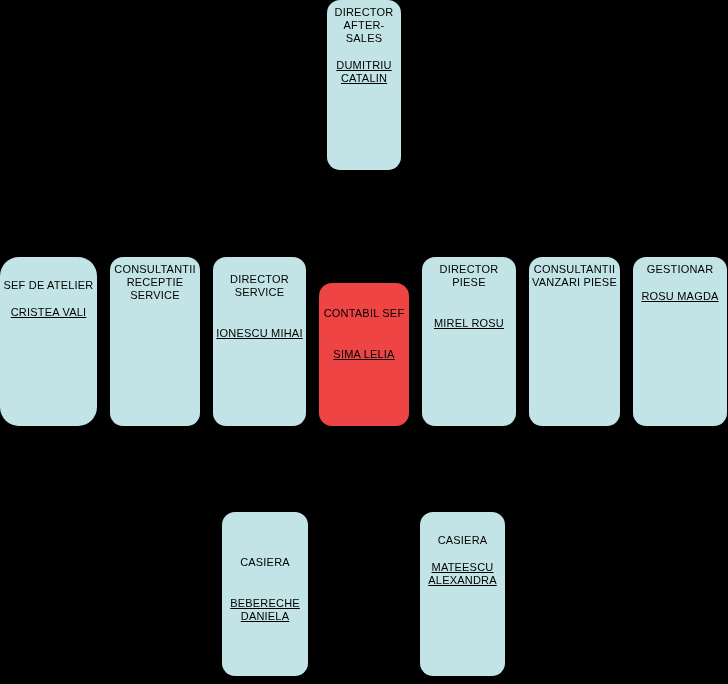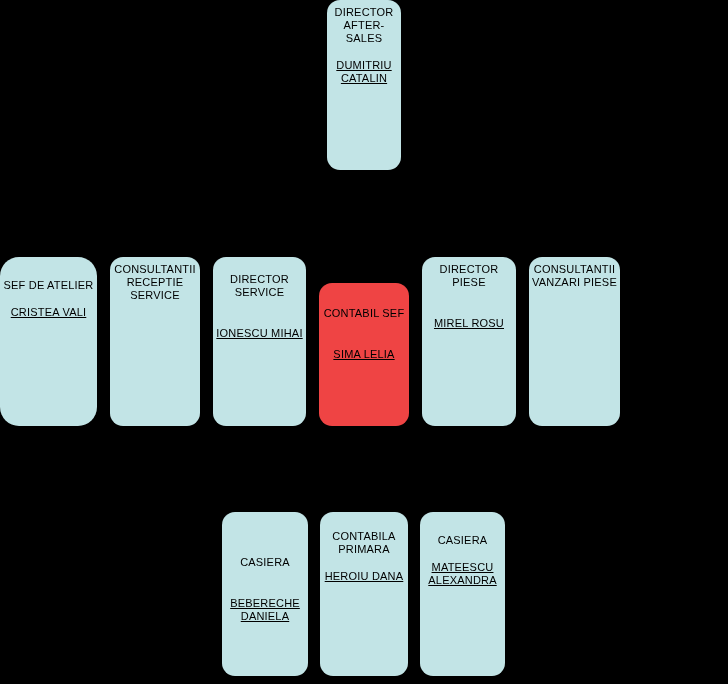--- a/index.html
+++ b/index.html
@@ -88,31 +88,30 @@
     <div class="org-box" style="left: 422px; top: 257px; width: 94px; height: 169px; background: rgb(194, 228, 230); color: rgb(0, 0, 0); padding-top: 6px;">
       <div class="box-title">DIRECTOR
 PIESE</div>
       <div class="spacer" style="height: 28px;"></div>
       <div class="box-name">MIREL ROSU</div>
     </div>
     <div class="org-box" style="left: 529px; top: 257px; width: 91px; height: 169px; background: rgb(194, 228, 230); color: rgb(0, 0, 0); padding-top: 6px;">
       <div class="box-title">CONSULTANTII
 VANZARI PIESE</div>
     </div>
+    <div class="org-box" style="left: 633px; top: 257px; width: 94px; height: 169px; background: rgb(194, 228, 230); color: rgb(0, 0, 0); padding-top: 6px;">
+      <div class="box-title">GESTIONAR</div>
+      <div class="spacer" style="height: 14px;"></div>
+      <div class="box-name">ROSU MAGDA</div>
+    </div>
     <div class="org-box" style="left: 222px; top: 512px; width: 86px; height: 164px; background: rgb(194, 228, 230); color: rgb(0, 0, 0); padding-top: 44px;">
       <div class="box-title">CASIERA</div>
       <div class="spacer" style="height: 28px;"></div>
       <div class="box-name">BEBERECHE
 DANIELA</div>
-    </div>
-    <div class="org-box" style="left: 320px; top: 512px; width: 88px; height: 164px; background: rgb(194, 228, 230); color: rgb(0, 0, 0); padding-top: 18px;">
-      <div class="box-title">CONTABILA
-PRIMARA</div>
-      <div class="spacer" style="height: 14px;"></div>
-      <div class="box-name">HEROIU DANA</div>
     </div>
     <div class="org-box" style="left: 420px; top: 512px; width: 85px; height: 164px; background: rgb(194, 228, 230); color: rgb(0, 0, 0); padding-top: 22px;">
       <div class="box-title">CASIERA</div>
       <div class="spacer" style="height: 14px;"></div>
       <div class="box-name">MATEESCU
 ALEXANDRA</div>
     </div>
   </div>
 
 </body></html>

